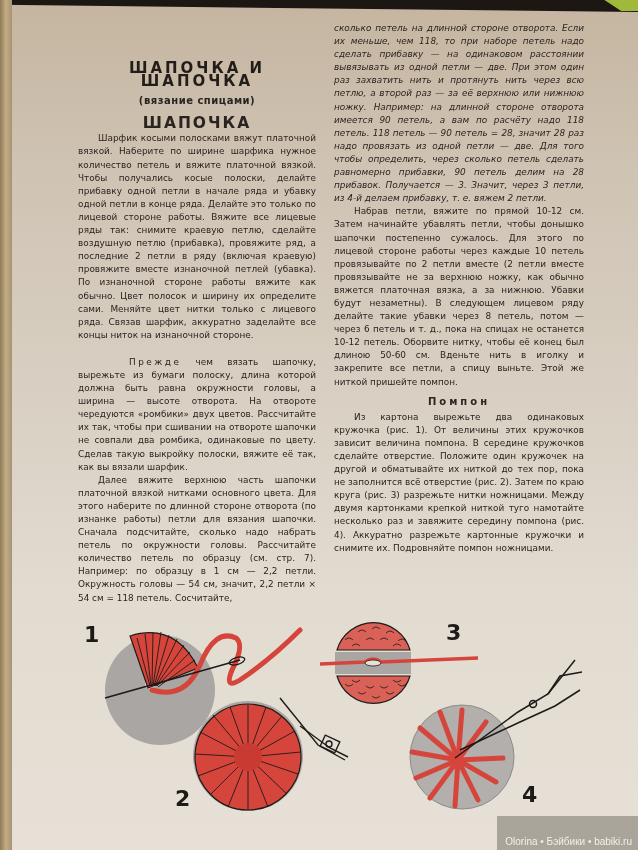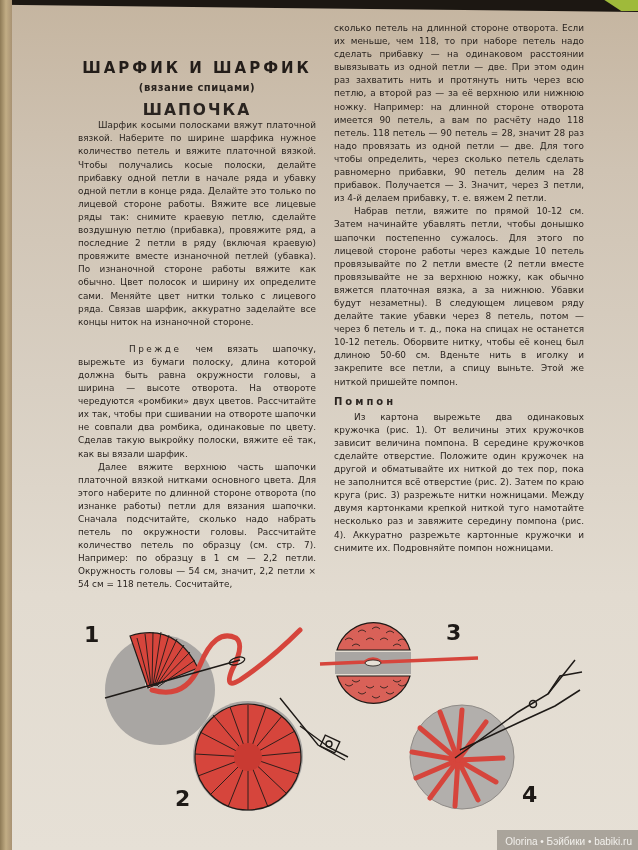--- a/index.html
+++ b/index.html
@@ -33,46 +33,46 @@
     }
     .col-left { left:78px; top:62px; width:238px; }
     .col-right { left:334px; top:22px; width:250px; }
     .title {
       font-family:"DejaVu Sans", sans-serif; font-weight:bold;
       font-size:15px; letter-spacing:3px; text-align:center; margin:0;
       color:#231d19;
     }
     .subtitle { text-align:center; font-weight:bold; font-size:10px; margin:6px 0 10px 0; letter-spacing:0.5px; }
     .h2 { text-align:center; font-weight:bold; font-size:15.5px; letter-spacing:2px; margin:4px 0 2px 0; }
-    .h3 { text-align:left; font-weight:bold; font-size:10px; letter-spacing:3px; margin:6px 0 3px 0; }
+    .h3 { text-align:center; font-weight:bold; font-size:10px; letter-spacing:3px; margin:6px 0 3px 0; }
     p { margin:0; text-indent:20px; }
-    p.noindent { text-indent:0; }
+    p.noindent { text-indent:0;font-style:italic; }
     .spaced { letter-spacing:2.5px;padding-left:31px; }
     .figs { position:absolute; left:0; top:600px; width:638px; height:230px; }
     .fig-num {
       position:absolute; font-weight:bold; font-size:22px; color:#1e1a17;
       font-family:"DejaVu Sans", sans-serif;
     }
     .watermark {
-      position:absolute; right:0; bottom:0; height:16px; padding:4px 6px 0 8px;
+      position:absolute; right:0; bottom:0; height:16px; padding:18px 6px 0 8px;
       background:rgba(120,115,108,0.55); color:#f2f0ec; font-size:10px; line-height:16px;
       font-family:"Liberation Sans", sans-serif;
       text-align:center;
     }
   </style>
 </head>
 <body>
 
 <div class="page">
   <div class="top-edge"></div>
   <div class="top-green"></div>
   <div class="spine"></div>
 
   <div class="col col-left">
-    <h1 class="title">ШАРФИК И ШАРФИК</h1>
+    <h1 class="title">ШАПОЧКА И ШАПОЧКА</h1>
     <div class="subtitle">(вязание спицами)</div>
     <div class="h2">ШАПОЧКА</div>
     <p>Шарфик косыми полосками вяжут платочной вязкой. Наберите по ширине шарфика нужное количество петель и вяжите платочной вязкой. Чтобы получались косые полоски, делайте прибавку одной петли в начале ряда и убавку одной петли в конце ряда. Делайте это только по лицевой стороне работы. Вяжите все лицевые ряды так: снимите краевую петлю, сделайте воздушную петлю (прибавка), провяжите ряд, а последние 2 петли в ряду (включая краевую) провяжите вместе изнаночной петлей (убавка). По изнаночной стороне работы вяжите как обычно. Цвет полосок и ширину их определите сами. Меняйте цвет нитки только с лицевого ряда. Связав шарфик, аккуратно заделайте все концы ниток на изнаночной стороне.</p>
     <div style="height:14px"></div>
     <p><span class="spaced">Прежде</span><span> чем вязать шапочку, вырежьте из бумаги полоску, длина которой должна быть равна окружности головы, а ширина — высоте отворота. На отвороте чередуются «ромбики» двух цветов. Рассчитайте их так, чтобы при сшивании на отвороте шапочки не совпали два ромбика, одинаковые по цвету. Сделав такую выкройку полоски, вяжите её так, как вы вязали шарфик.</span></p>
     <p>Далее вяжите верхнюю часть шапочки платочной вязкой нитками основного цвета. Для этого наберите по длинной стороне отворота (по изнанке работы) петли для вязания шапочки. Сначала подсчитайте, сколько надо набрать петель по окружности головы. Рассчитайте количество петель по образцу (см. стр. 7). Например: по образцу в 1 см — 2,2 петли. Окружность головы — 54 см, значит, 2,2 петли × 54 см = 118 петель. Сосчитайте,</p>
   </div>
 
   <div class="col col-right">
     <p class="noindent">сколько петель на длинной стороне отворота. Если их меньше, чем 118, то при наборе петель надо сделать прибавку — на одинаковом расстоянии вывязывать из одной петли — две. При этом один раз захватить нить и протянуть нить через всю петлю, а второй раз — за её верхнюю или нижнюю ножку. Например: на длинной стороне отворота имеется 90 петель, а вам по расчёту надо 118 петель. 118 петель — 90 петель = 28, значит 28 раз надо провязать из одной петли — две. Для того чтобы определить, через сколько петель сделать равномерно прибавки, 90 петель делим на 28 прибавок. Получается — 3. Значит, через 3 петли, из 4-й делаем прибавку, т. е. вяжем 2 петли.</p>

